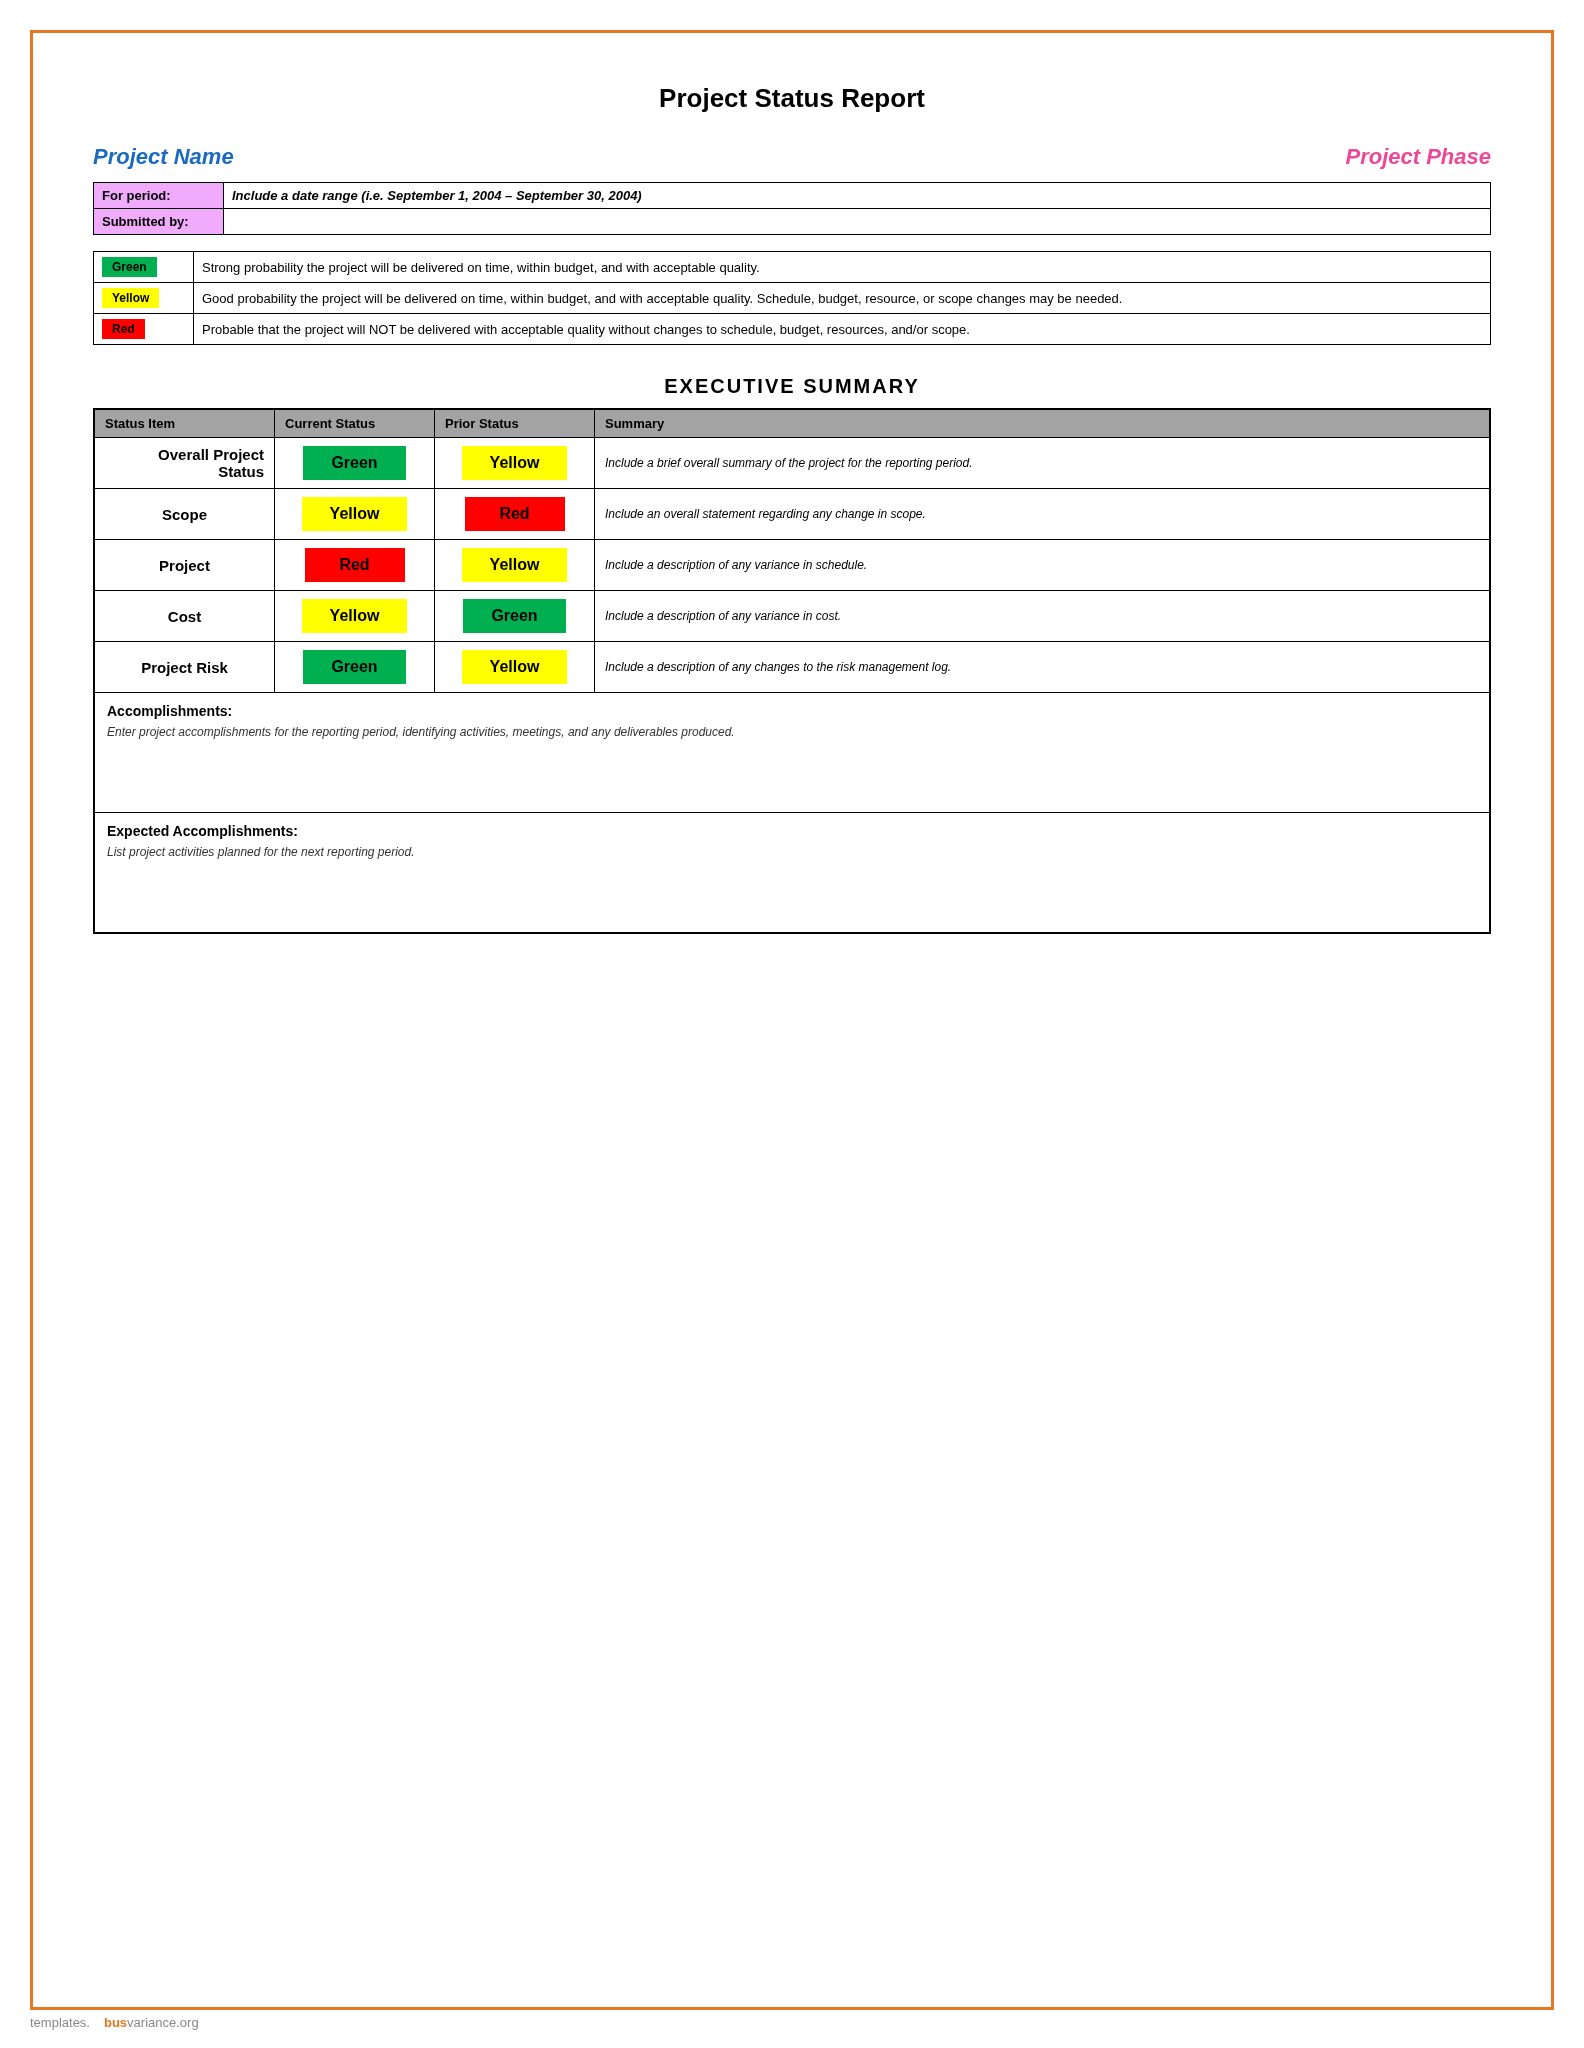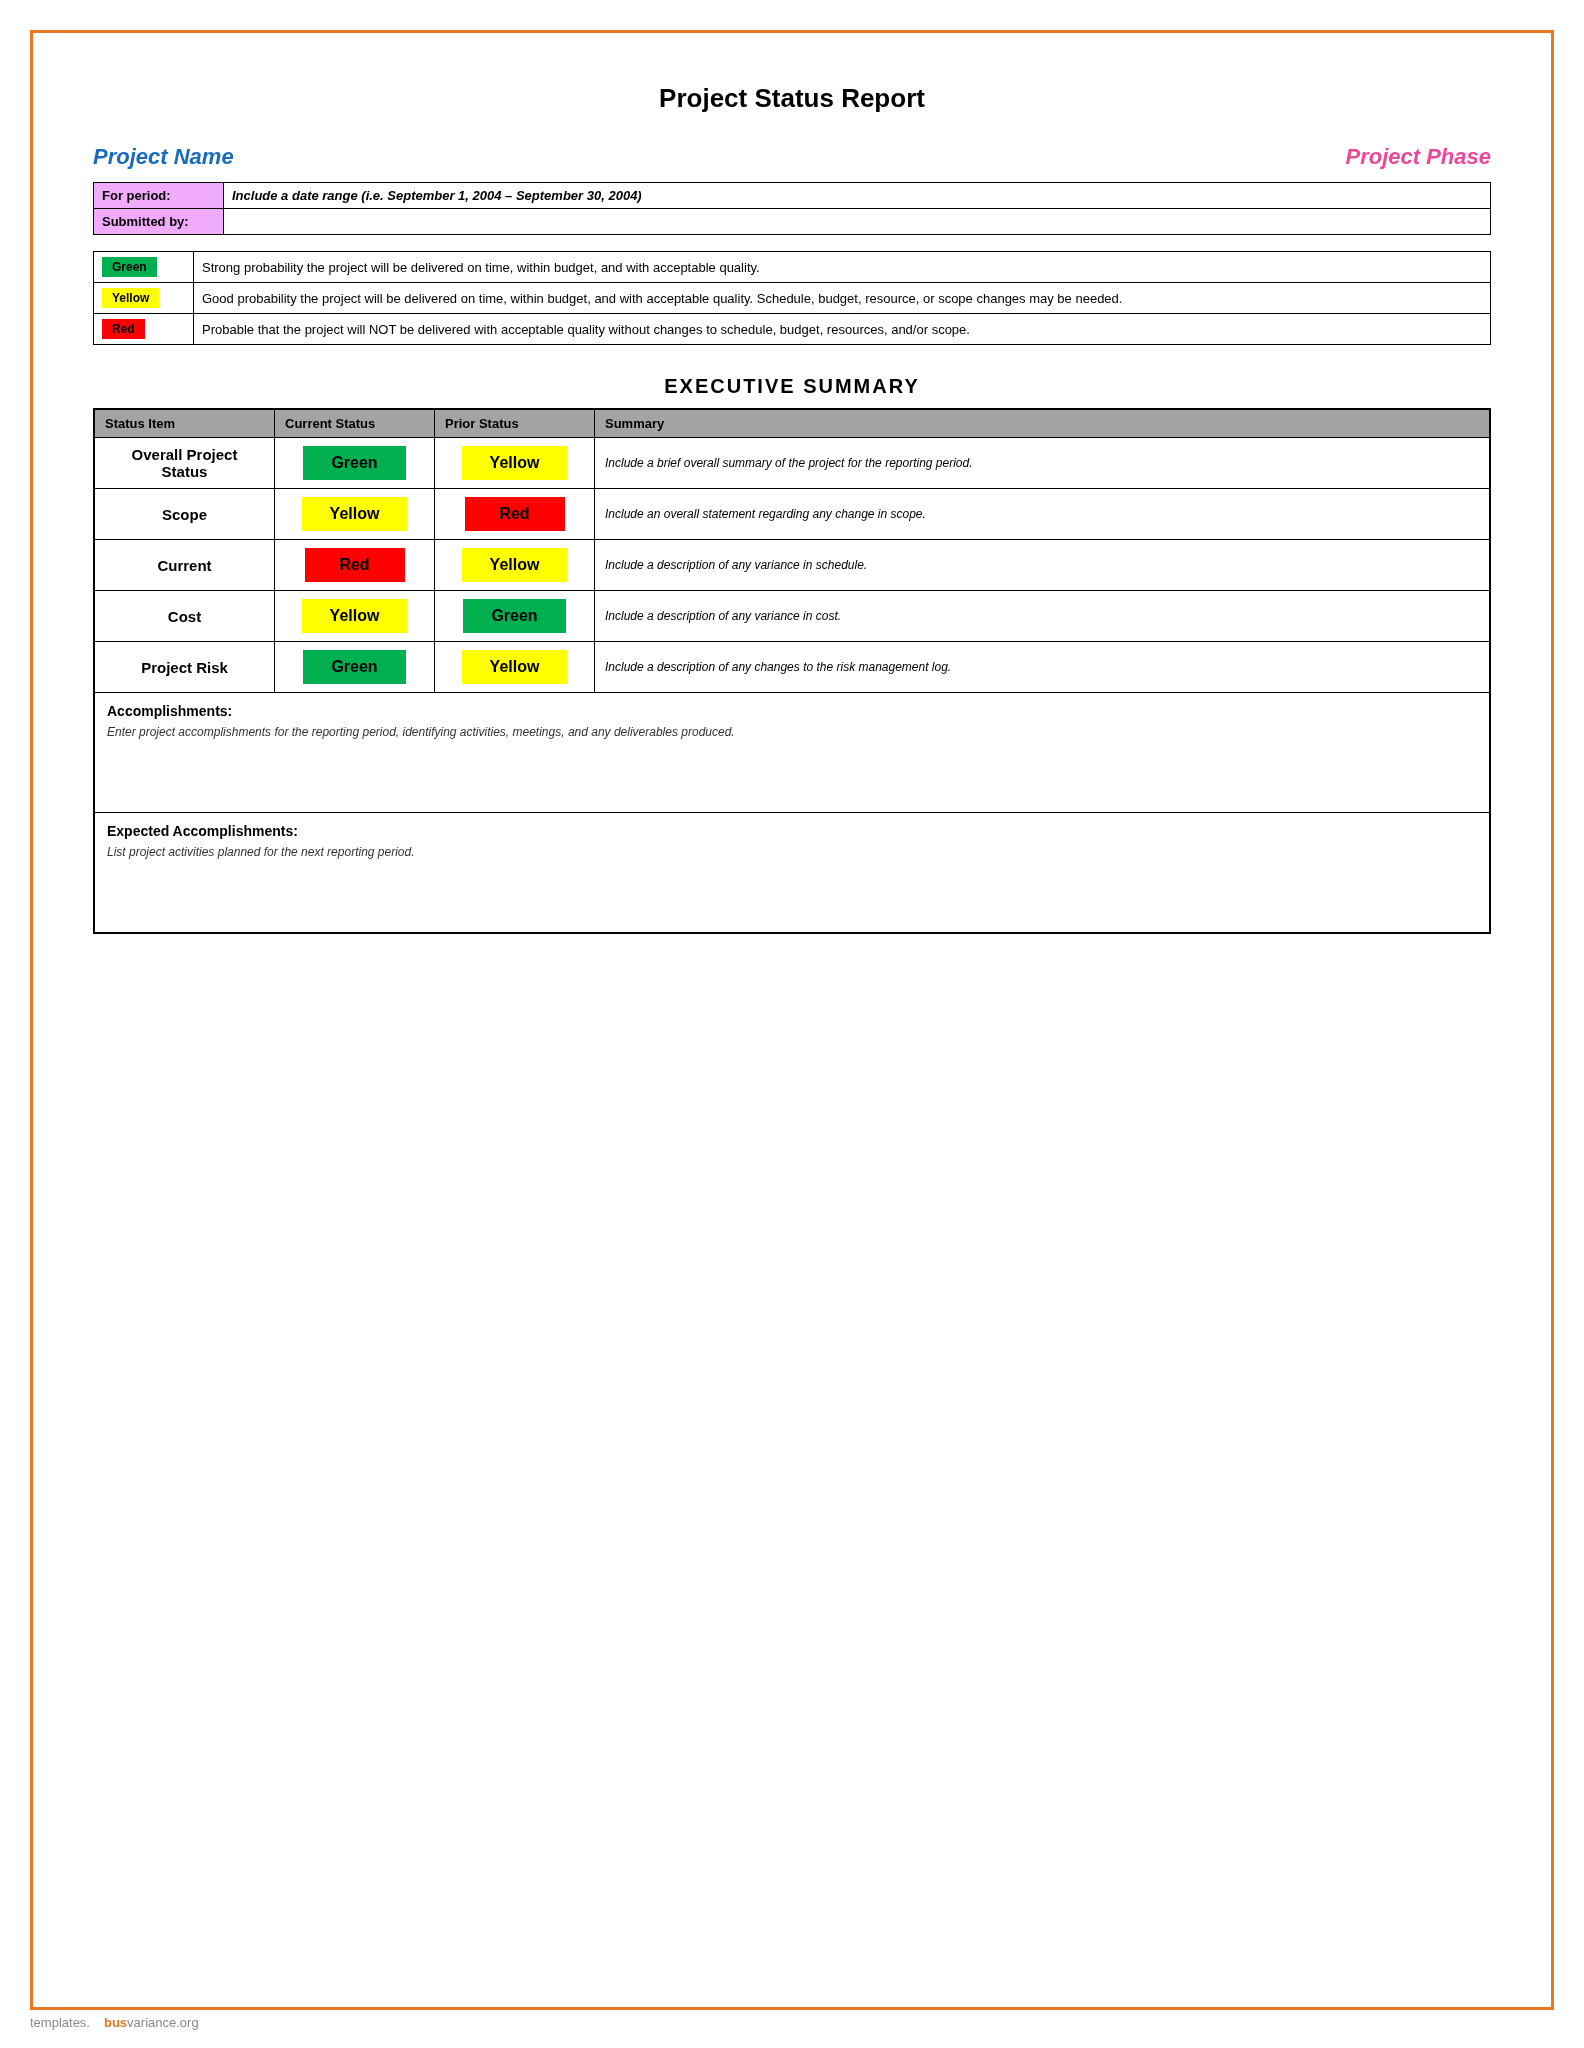--- a/index.html
+++ b/index.html
@@ -265,33 +265,33 @@
       <thead>
         <tr id="exec-header-row">
         <th>Status Item</th>
             <th>Current Status</th>
             <th>Prior Status</th>
             <th>Summary</th>
           </tr>
       </thead>
       <tbody id="exec-table-body">
       <tr>
-            <td class="status-item-cell" style="font-weight: bold;">Overall Project<br>Status</td>
+            <td class="status-item-cell" style="font-weight: bold; text-align: right;">Overall Project<br>Status</td>
             <td class="current-status-cell"><span class="status-block block-green">Green</span></td>
             <td class="prior-status-cell"><span class="status-block block-yellow">Yellow</span></td>
             <td class="summary-cell">Include a brief overall summary of the project for the reporting period.</td>
           </tr>
           <tr>
             <td class="status-item-cell" style="font-weight: bold;">Scope</td>
             <td class="current-status-cell"><span class="status-block block-yellow">Yellow</span></td>
             <td class="prior-status-cell"><span class="status-block block-red">Red</span></td>
             <td class="summary-cell">Include an overall statement regarding any change in scope.</td>
           </tr>
           <tr>
-            <td class="status-item-cell" style="font-weight: bold;">Current</td>
+            <td class="status-item-cell" style="font-weight: bold;">Project</td>
             <td class="current-status-cell"><span class="status-block block-red">Red</span></td>
             <td class="prior-status-cell"><span class="status-block block-yellow">Yellow</span></td>
             <td class="summary-cell">Include a description of any variance in schedule.</td>
           </tr>
           <tr>
             <td class="status-item-cell">Cost</td>
             <td class="current-status-cell"><span class="status-block block-yellow">Yellow</span></td>
             <td class="prior-status-cell"><span class="status-block block-green">Green</span></td>
             <td class="summary-cell">Include a description of any variance in cost.</td>
           </tr>

